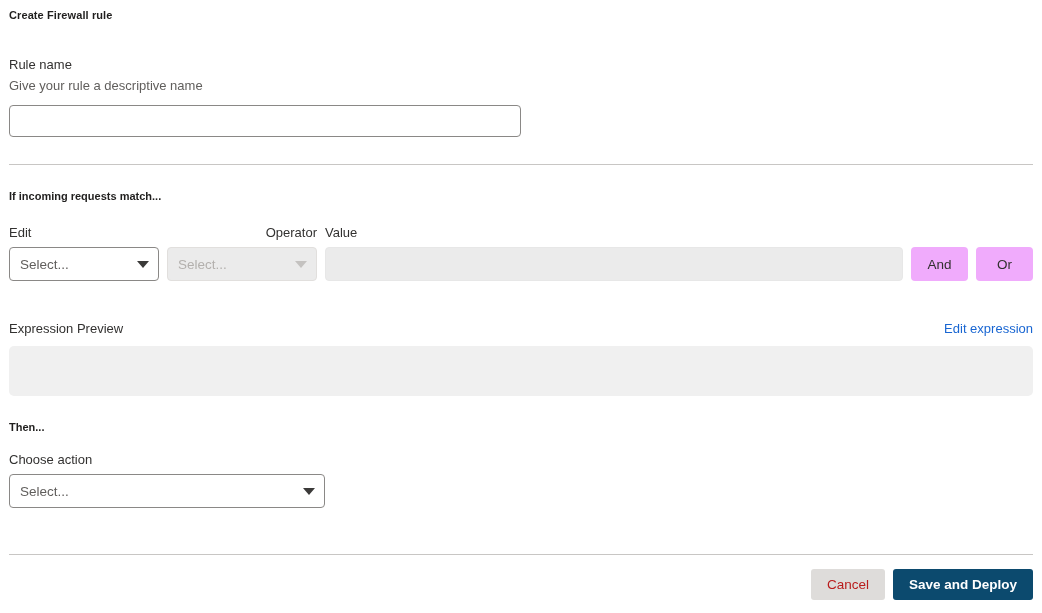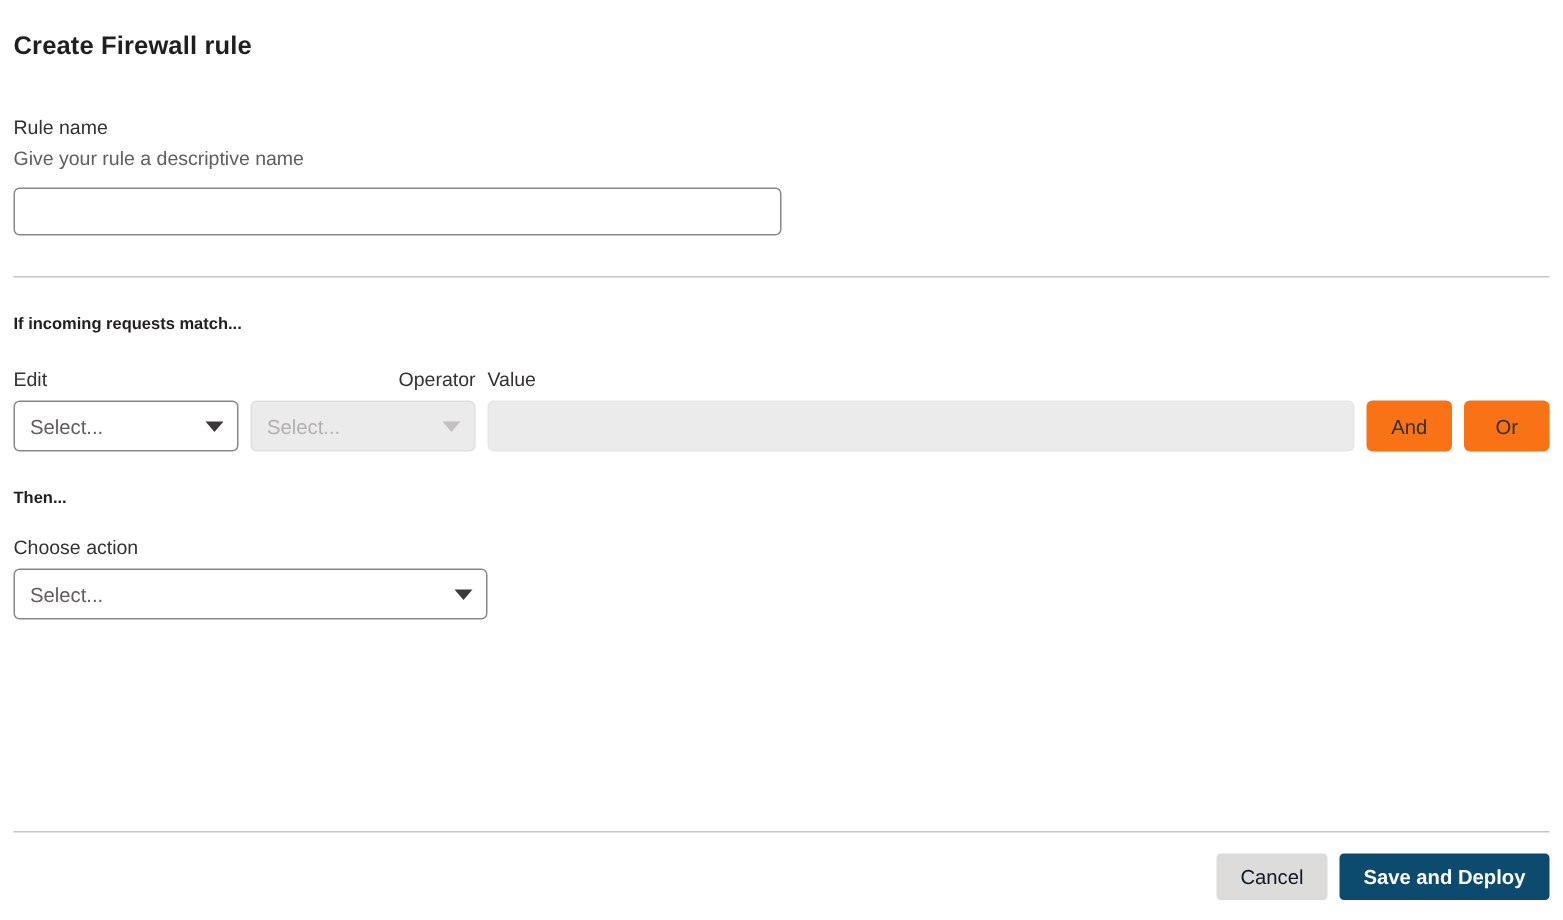--- a/index.html
+++ b/index.html
@@ -20,26 +20,26 @@
 
   .page {
     position: relative;
     width: 1042px;
     height: 613px;
     padding: 0 9px;
   }
 
   
   .page-title {
-    font-size: 17px;
+    font-size: 11px;
     font-weight: bold;
     color: #201f1e;
     letter-spacing: 0.1px;
     margin: 0;
-    padding-top: 21px;
+    padding-top: 9px;
   }
 
   
   .field-label {
     font-size: 13px;
     color: #323130;
     line-height: 16px;
   }
   .field-help {
     font-size: 13px;
@@ -144,21 +144,21 @@
     padding: 0 10px;
     outline: none;
   }
 
   
   .logic-btn {
     height: 34px;
     min-width: 57px;
     margin-left: 8px;
     padding: 0 12px;
-    background: #f97316;
+    background: #f0abfc;
     border: none;
     border-radius: 4px;
     font-family: "Liberation Sans", sans-serif;
     font-size: 13.5px;
     color: #323130;
     cursor: pointer;
   }
 
   
   .expr-section { margin-top: 40px; }
@@ -212,21 +212,21 @@
     padding: 0 16px;
     margin-left: 8px;
     border: none;
     border-radius: 3px;
     font-family: "Liberation Sans", sans-serif;
     font-size: 13.5px;
     cursor: pointer;
   }
   .btn-secondary {
     background: #dedcda;
-    color: #0f172a;
+    color: #b91c1c;
   }
   .btn-primary {
     background: #0c4a6e;
     color: #ffffff;
     font-weight: bold;
   }
 </style>
 </head>
 <body>
 
@@ -265,20 +265,27 @@
 
       <div class="col-value">
         <input class="value-input" type="text" placeholder="" style="">
       </div>
 
       <button class="logic-btn">And</button>
       <button class="logic-btn">Or</button>
     </div>
   </div>
 
+  <div class="expr-section">
+    <div class="expr-head">
+      <span class="field-label">Expression Preview</span>
+      <a class="expr-link">Edit expression</a>
+    </div>
+    <div class="expr-box"></div>
+  </div>
 
   <div class="then-section">
     <div class="section-heading">Then...</div>
     <div class="field-label action-label">Choose action</div>
     <div class="select action-select">
       <span>Select...</span>
       <span class="chevron"></span>
     </div>
   </div>
 

